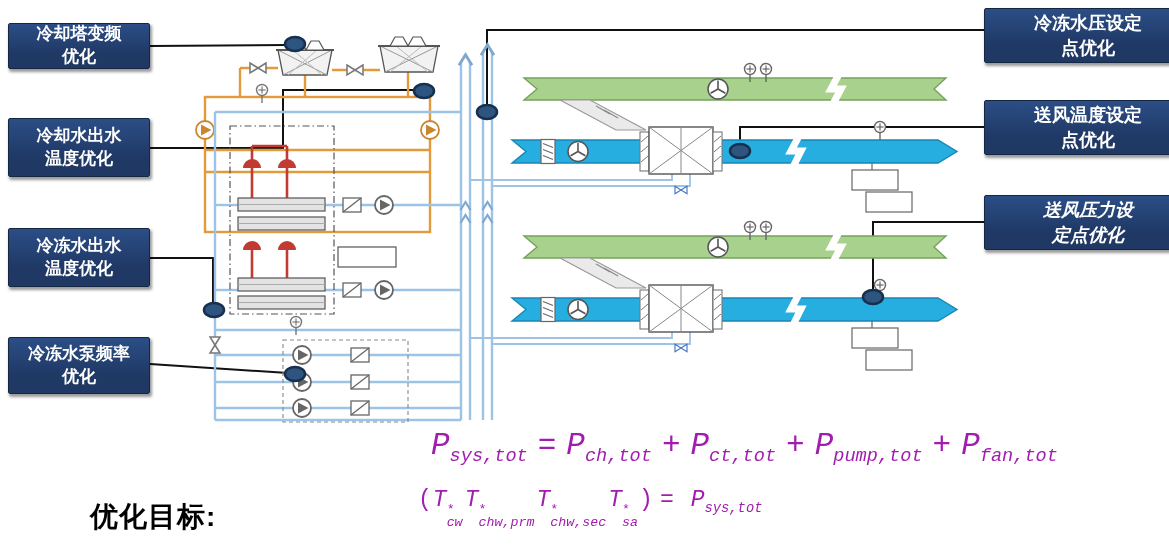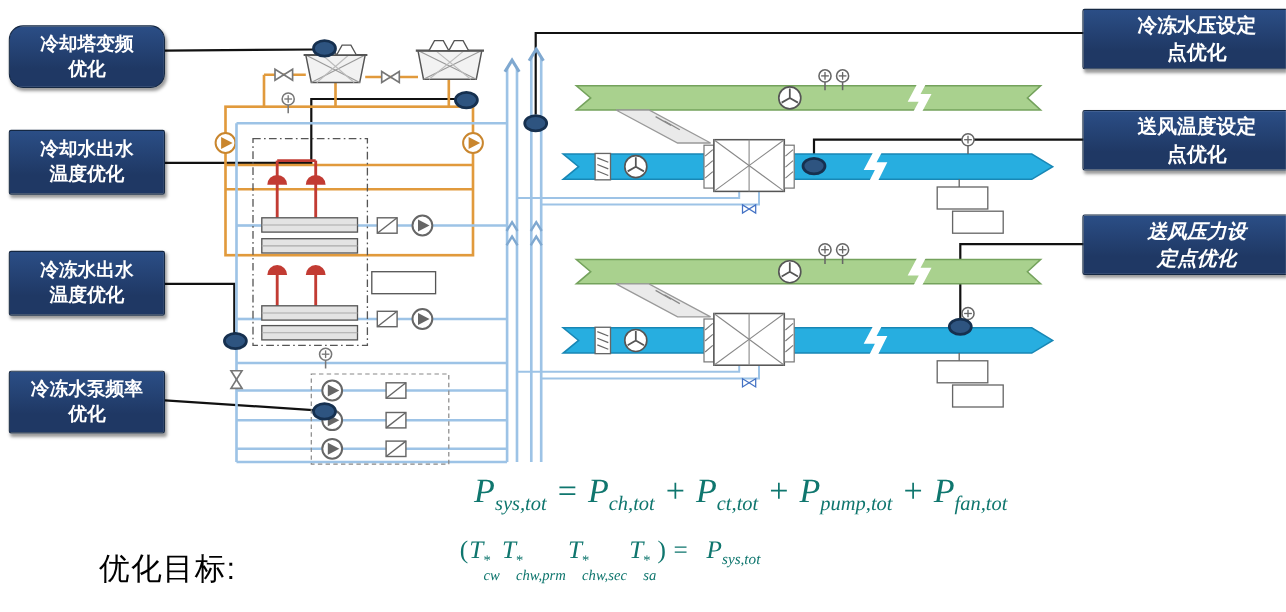--- a/index.html
+++ b/index.html
@@ -11,32 +11,32 @@
 
   
   .callout { position:absolute; background:linear-gradient(180deg,#2b4e86 0%, #1f3864 70%);
              color:#ffffff; font-weight:bold; text-align:center;
              display:flex; align-items:center; justify-content:center;
              white-space:pre-line; line-height:1.35;
              border:1px solid #152843; border-radius:2px;
              box-shadow:1.5px 2.5px 3px rgba(0,0,0,0.4); }
   .callout.left  { left:8px;   width:142px; font-size:17px; }
   .callout.right { left:984px; width:208px; font-size:18px; }
-  #co-l1 { top:23px;  height:57px;border-radius:13px; }
+  #co-l1 { top:23px;  height:46px; }
   #co-l2 { top:118px; height:59px; }
   #co-l3 { top:228px; height:59px; }
   #co-l4 { top:337px; height:57px; }
   #co-r1 { top:8px;   height:55px; }
   #co-r2 { top:100px; height:55px; }
   #co-r3 { top:195px; height:55px;font-style:italic; }
 
   
-  .objective { position:absolute; left:90px; top:498px; font-size:28px; font-weight:normal; color:#000; letter-spacing:1px; }
-
-  .formula { position:absolute; font-family:Liberation Serif, serif; color:#0f766e; font-style:italic;text-align:center; }
+  .objective { position:absolute; left:90px; top:498px; font-size:28px; font-weight:bold; color:#000; letter-spacing:1px; }
+
+  .formula { position:absolute; font-family:Liberation Mono, monospace; color:#a21caf; font-style:italic;text-align:center; }
   .formula sub { font-size:0.6em; }
   .f1 { left:430px; top:428px; font-size:31px; }
   .f1 .op { font-style:normal; padding:0 9px; }
   .f2 { left:418px; top:487px; font-size:23px; display:flex; align-items:baseline; }
   .f2 .op { font-style:normal; padding:0 7px; }
   .f2 .paren { font-style:normal; }
   .term { margin:0 1px; white-space:nowrap; }
   .stack { display:inline-flex; flex-direction:column; align-items:flex-start;
            font-size:0.58em; line-height:0.95; vertical-align:-0.55em; }
   .st-sup { font-style:normal; }

